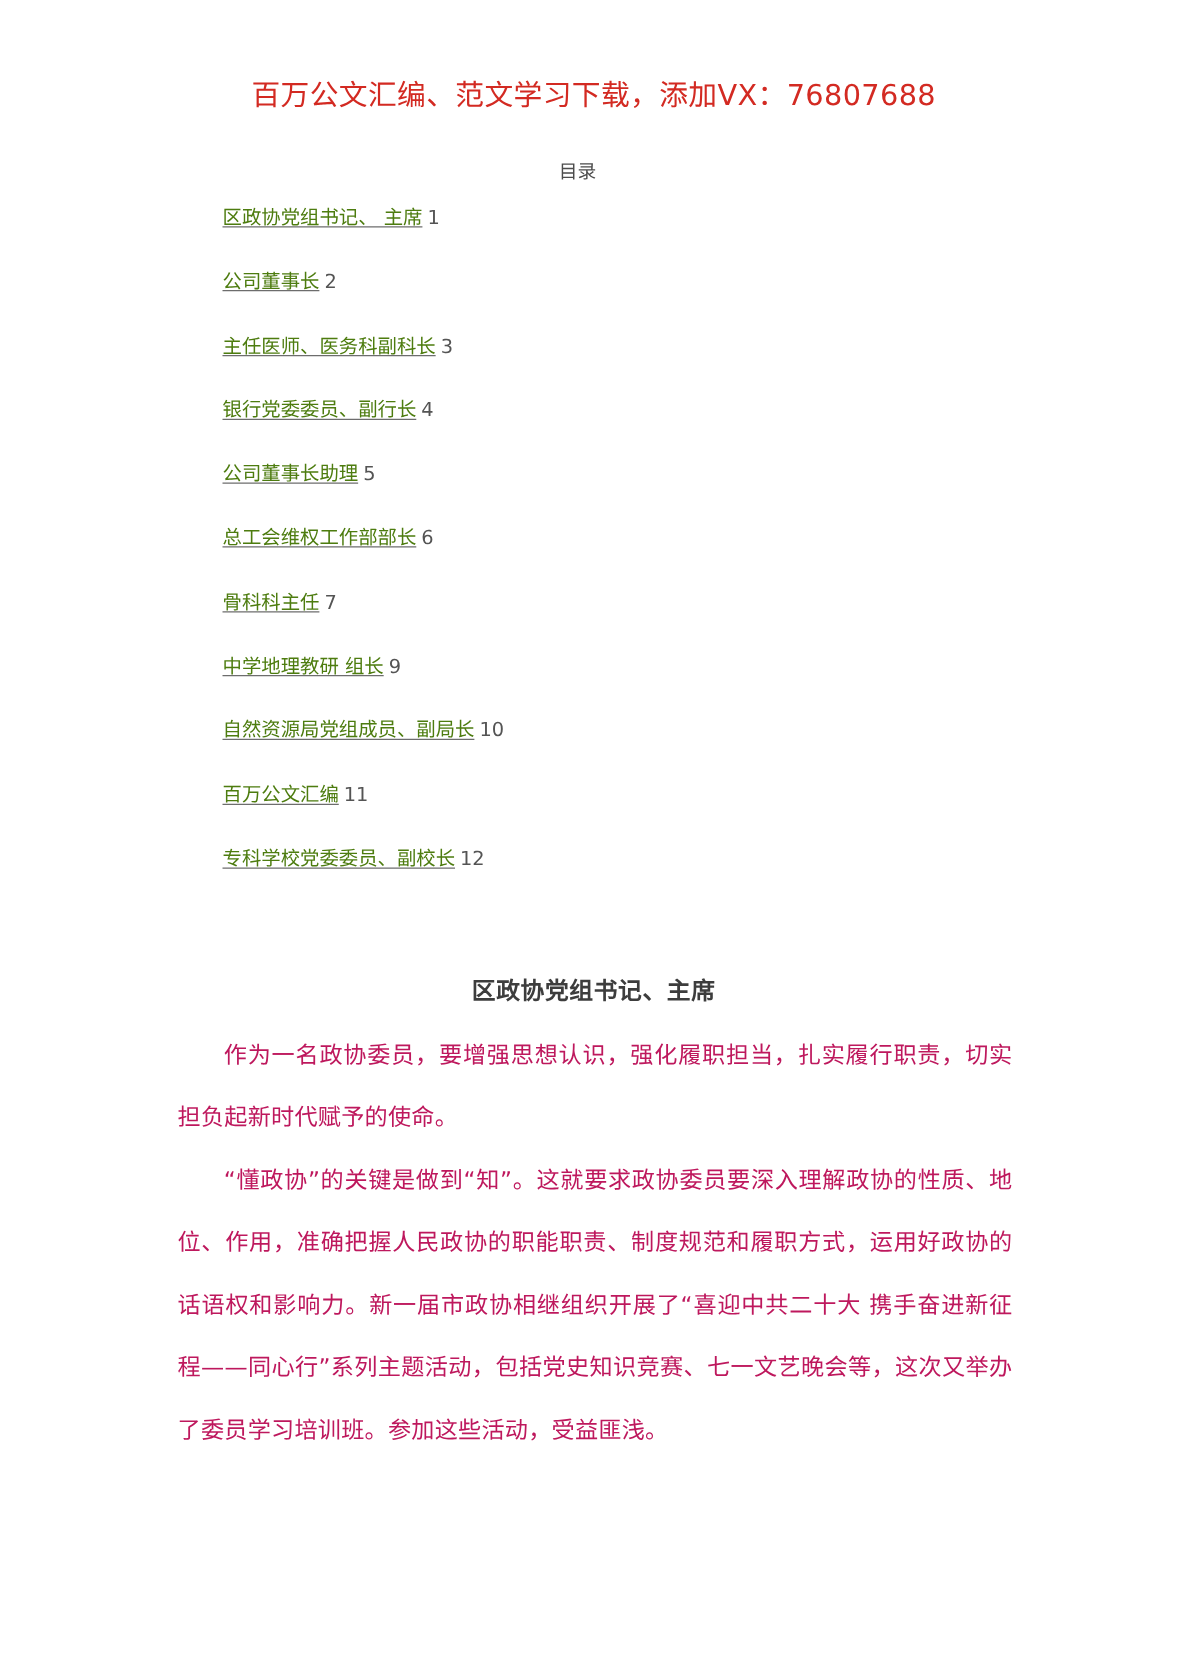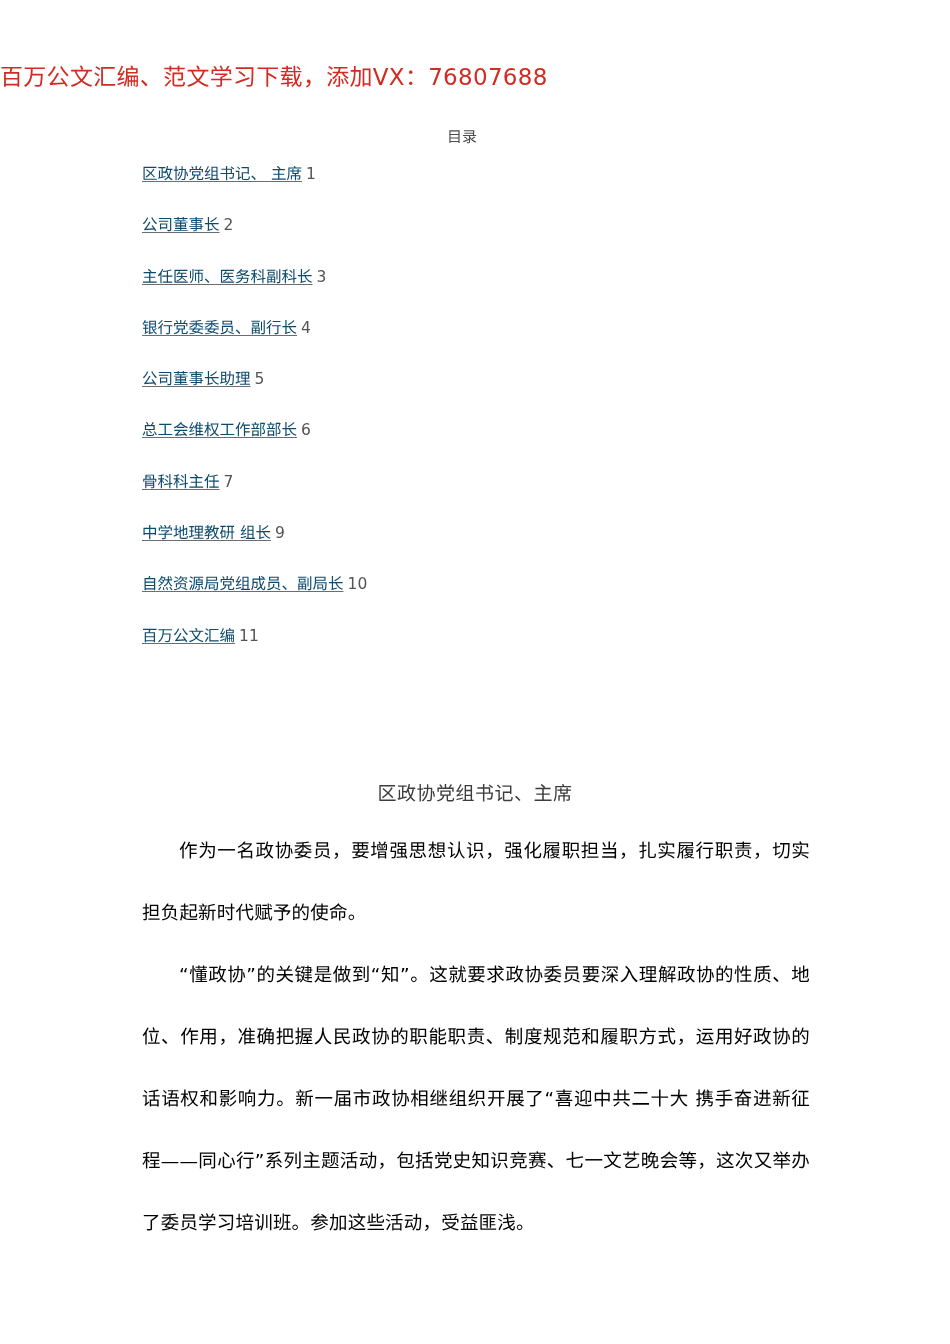--- a/index.html
+++ b/index.html
@@ -19,21 +19,21 @@
     overflow: hidden;
     margin: 0 auto;
   }
 
   
   .promo-banner {
     position: absolute;
     left: 0;
     top: 62px;
     width: 950px;
-    text-align: left;
+    text-align: center;
     font-size: 23px;
     line-height: 30px;
     font-weight: 400;
     letter-spacing: 0.3px;
     color: #d32a22;
     white-space: nowrap;
   }
 
   
   .toc-title {
@@ -60,54 +60,55 @@
     font-size: 15.5px;
     line-height: 22px;
     color: #545454;
     white-space: nowrap;
   }
   .toc-link {
     text-decoration: underline;
     text-decoration-color: #6d6d6d;
     text-underline-offset: 2px;
     text-decoration-thickness: 1px;
-    color: #0c4a6e;
+    color: #4d7c0f;
+    margin-left: 36px;
   }
   .toc-page {
     color: #545454;
     text-decoration: none;
     padding-left: 4px;
     font-family: "DejaVu Sans", "Liberation Sans", sans-serif;
   }
 
   
   .section-heading {
     position: absolute;
     left: 0;
     top: 779px;
     width: 950px;
     text-align: center;
     font-size: 19px;
     line-height: 28px;
-    font-weight: normal;
+    font-weight: bold;
     color: #3d3d3d;
     letter-spacing: 0.5px;
   }
 
   
   .body-text {
     position: absolute;
     left: 142px;
     top: 820px;
     width: 668px;
   }
   .para {
     font-size: 18.5px;
-    line-height: 62px;
-    color: #000000;
+    line-height: 50px;
+    color: #be185d;
     text-align: justify;
     text-justify: inter-character;
     text-indent: 2em;
     margin: 0;
     letter-spacing: 0.2px;
   }
 </style>
 </head>
 <body>
 
@@ -121,20 +122,21 @@
       <div class="toc-entry"><a class="toc-link">区政协党组书记、 主席</a><span class="toc-page">1</span></div>
       <div class="toc-entry"><a class="toc-link">公司董事长</a><span class="toc-page">2</span></div>
       <div class="toc-entry"><a class="toc-link">主任医师、医务科副科长</a><span class="toc-page">3</span></div>
       <div class="toc-entry"><a class="toc-link">银行党委委员、副行长</a><span class="toc-page">4</span></div>
       <div class="toc-entry"><a class="toc-link">公司董事长助理</a><span class="toc-page">5</span></div>
       <div class="toc-entry"><a class="toc-link">总工会维权工作部部长</a><span class="toc-page">6</span></div>
       <div class="toc-entry"><a class="toc-link">骨科科主任</a><span class="toc-page">7</span></div>
       <div class="toc-entry"><a class="toc-link">中学地理教研 组长</a><span class="toc-page">9</span></div>
       <div class="toc-entry"><a class="toc-link">自然资源局党组成员、副局长</a><span class="toc-page">10</span></div>
       <div class="toc-entry"><a class="toc-link">百万公文汇编</a><span class="toc-page">11</span></div>
+      <div class="toc-entry"><a class="toc-link">专科学校党委委员、副校长</a><span class="toc-page">12</span></div>
     </div>
 
   <div class="section-heading">区政协党组书记、主席</div>
 
   <div class="body-text">
       <p class="para">作为一名政协委员，要增强思想认识，强化履职担当，扎实履行职责，切实担负起新时代赋予的使命。</p>
       <p class="para">“懂政协”的关键是做到“知”。这就要求政协委员要深入理解政协的性质、地位、作用，准确把握人民政协的职能职责、制度规范和履职方式，运用好政协的话语权和影响力。新一届市政协相继组织开展了“喜迎中共二十大 携手奋进新征程——同心行”系列主题活动，包括党史知识竞赛、七一文艺晚会等，这次又举办了委员学习培训班。参加这些活动，受益匪浅。</p>
     </div>
 
 </div>

